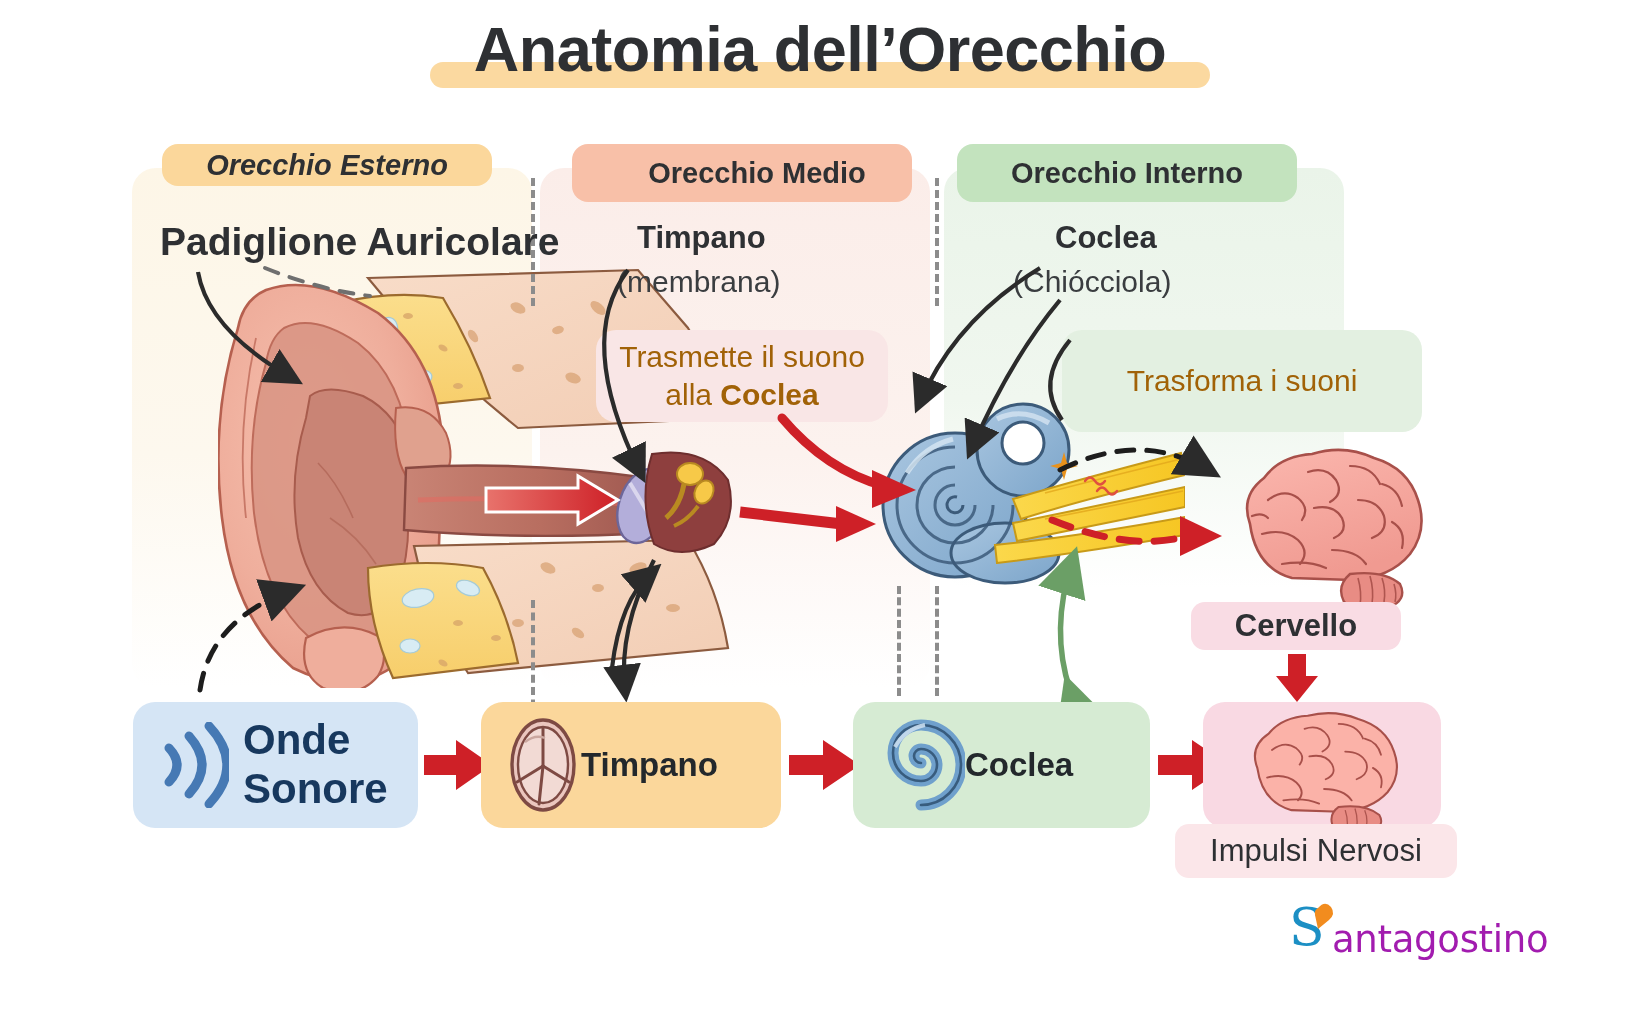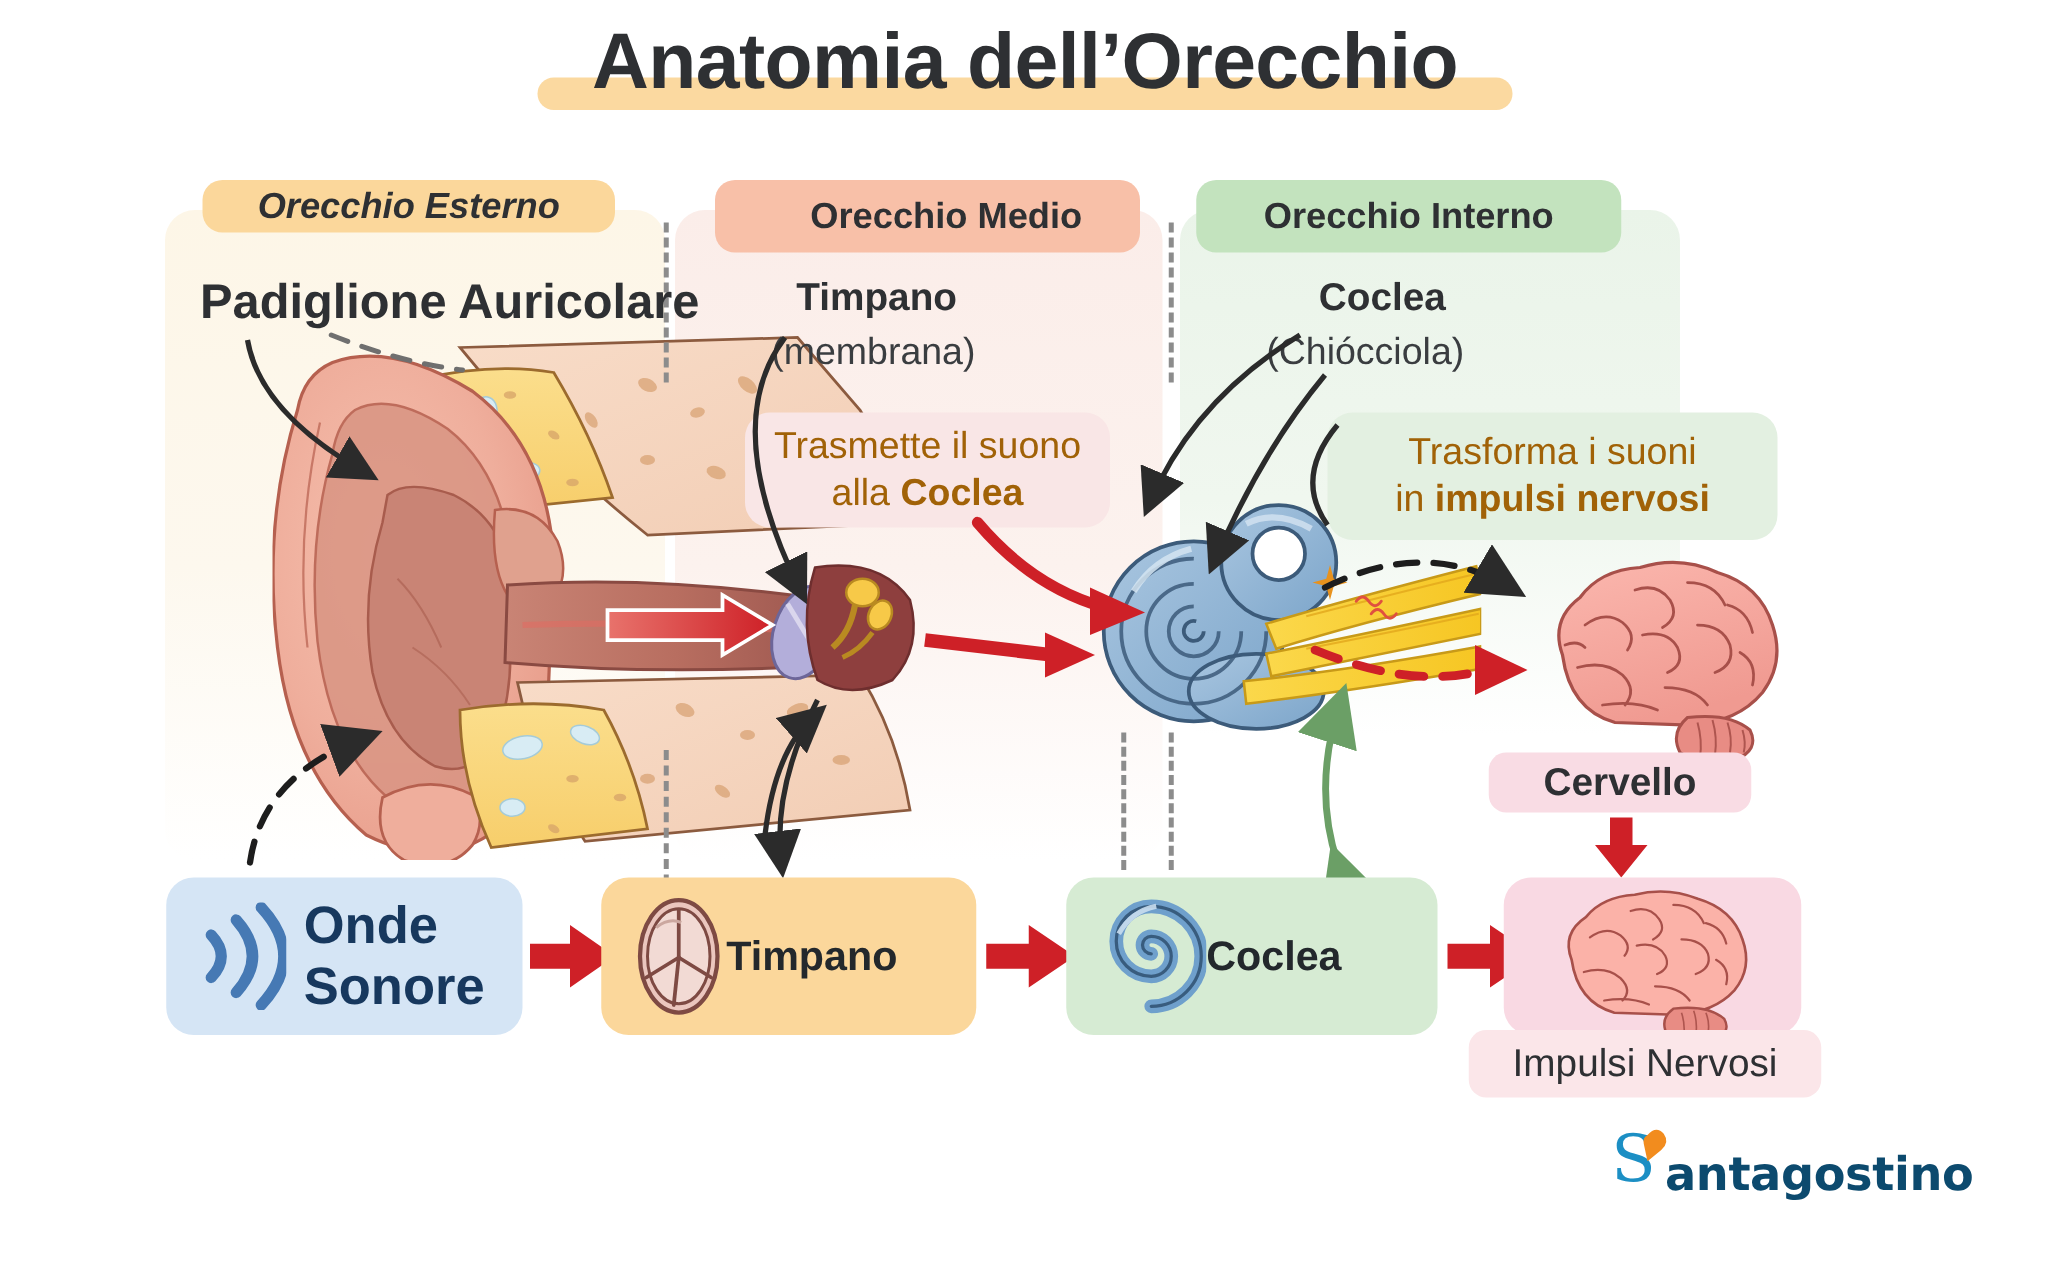--- a/index.html
+++ b/index.html
@@ -285,23 +285,22 @@
   #logo {
     position: absolute;
     left: 1290px; top: 900px;
     z-index: 10;
     display: flex;
     align-items: baseline;
   }
   #logo-text {
     font-family: "DejaVu Sans", sans-serif;
     font-size: 37px;
-    color: #0c4a6e;
+    color: #a21caf;
     letter-spacing: -0.3px;
-    font-weight: bold;
   }
 </style>
 </head>
 <body>
 
 <div id="stage">
 
   <div class="panel" id="panel-esterno"></div>
   <div class="panel" id="panel-medio"></div>
   <div class="panel" id="panel-interno"></div>
@@ -515,21 +514,20 @@
   <div class="pill" id="pill-esterno">Orecchio Esterno</div>
   <div class="pill" id="pill-medio">Orecchio Medio</div>
   <div class="pill" id="pill-interno">Orecchio Interno</div>
 
   <div class="callout" id="callout-trasmette">
     <span>Trasmette il suono</span>
     <span><span>alla </span><b>Coclea</b></span>
   </div>
   <div class="callout" id="callout-trasforma">
     <span>Trasforma i suoni</span>
-    <span><span>in </span><b>impulsi nervosi</b></span>
   </div>
 
   <svg id="overlay" viewBox="0 0 1640 1024">
     <defs>
       <marker id="mk-black" markerWidth="9" markerHeight="9" refX="6" refY="4.5" orient="auto">
         <path d="M0 0 L9 4.5 L0 9 z" fill="#2b2b2b"></path>
       </marker>
       <marker id="mk-green" markerWidth="9" markerHeight="9" refX="6" refY="4.5" orient="auto">
         <path d="M0 0 L9 4.5 L0 9 z" fill="#6B9F66"></path>
       </marker>

